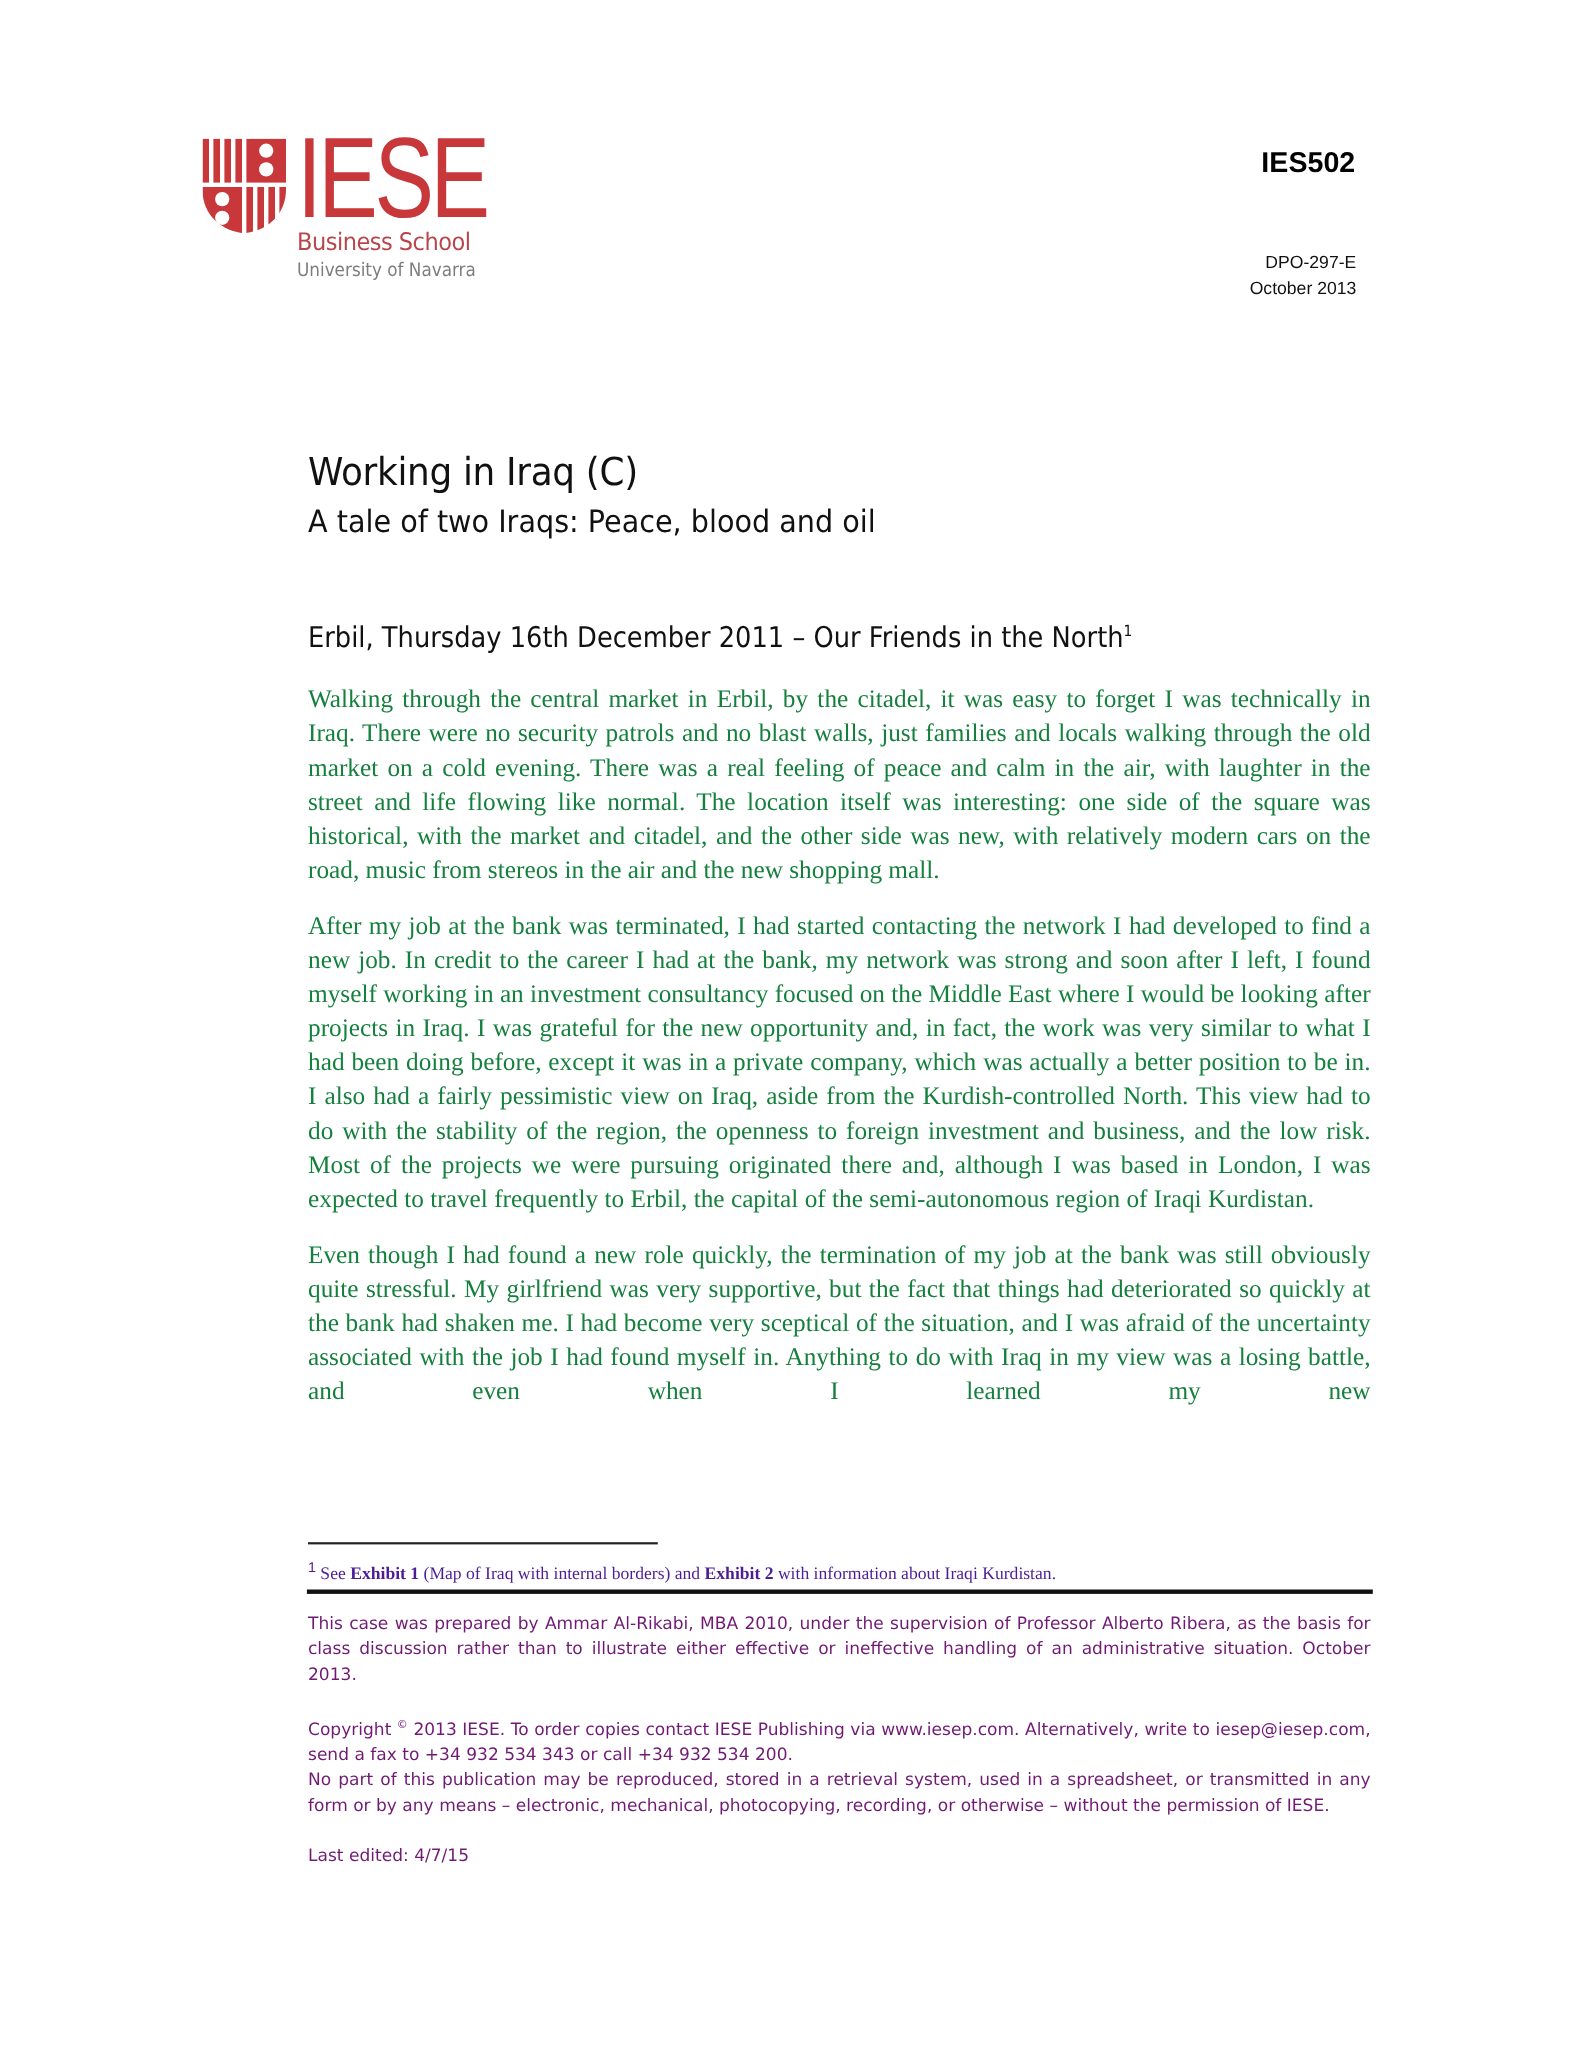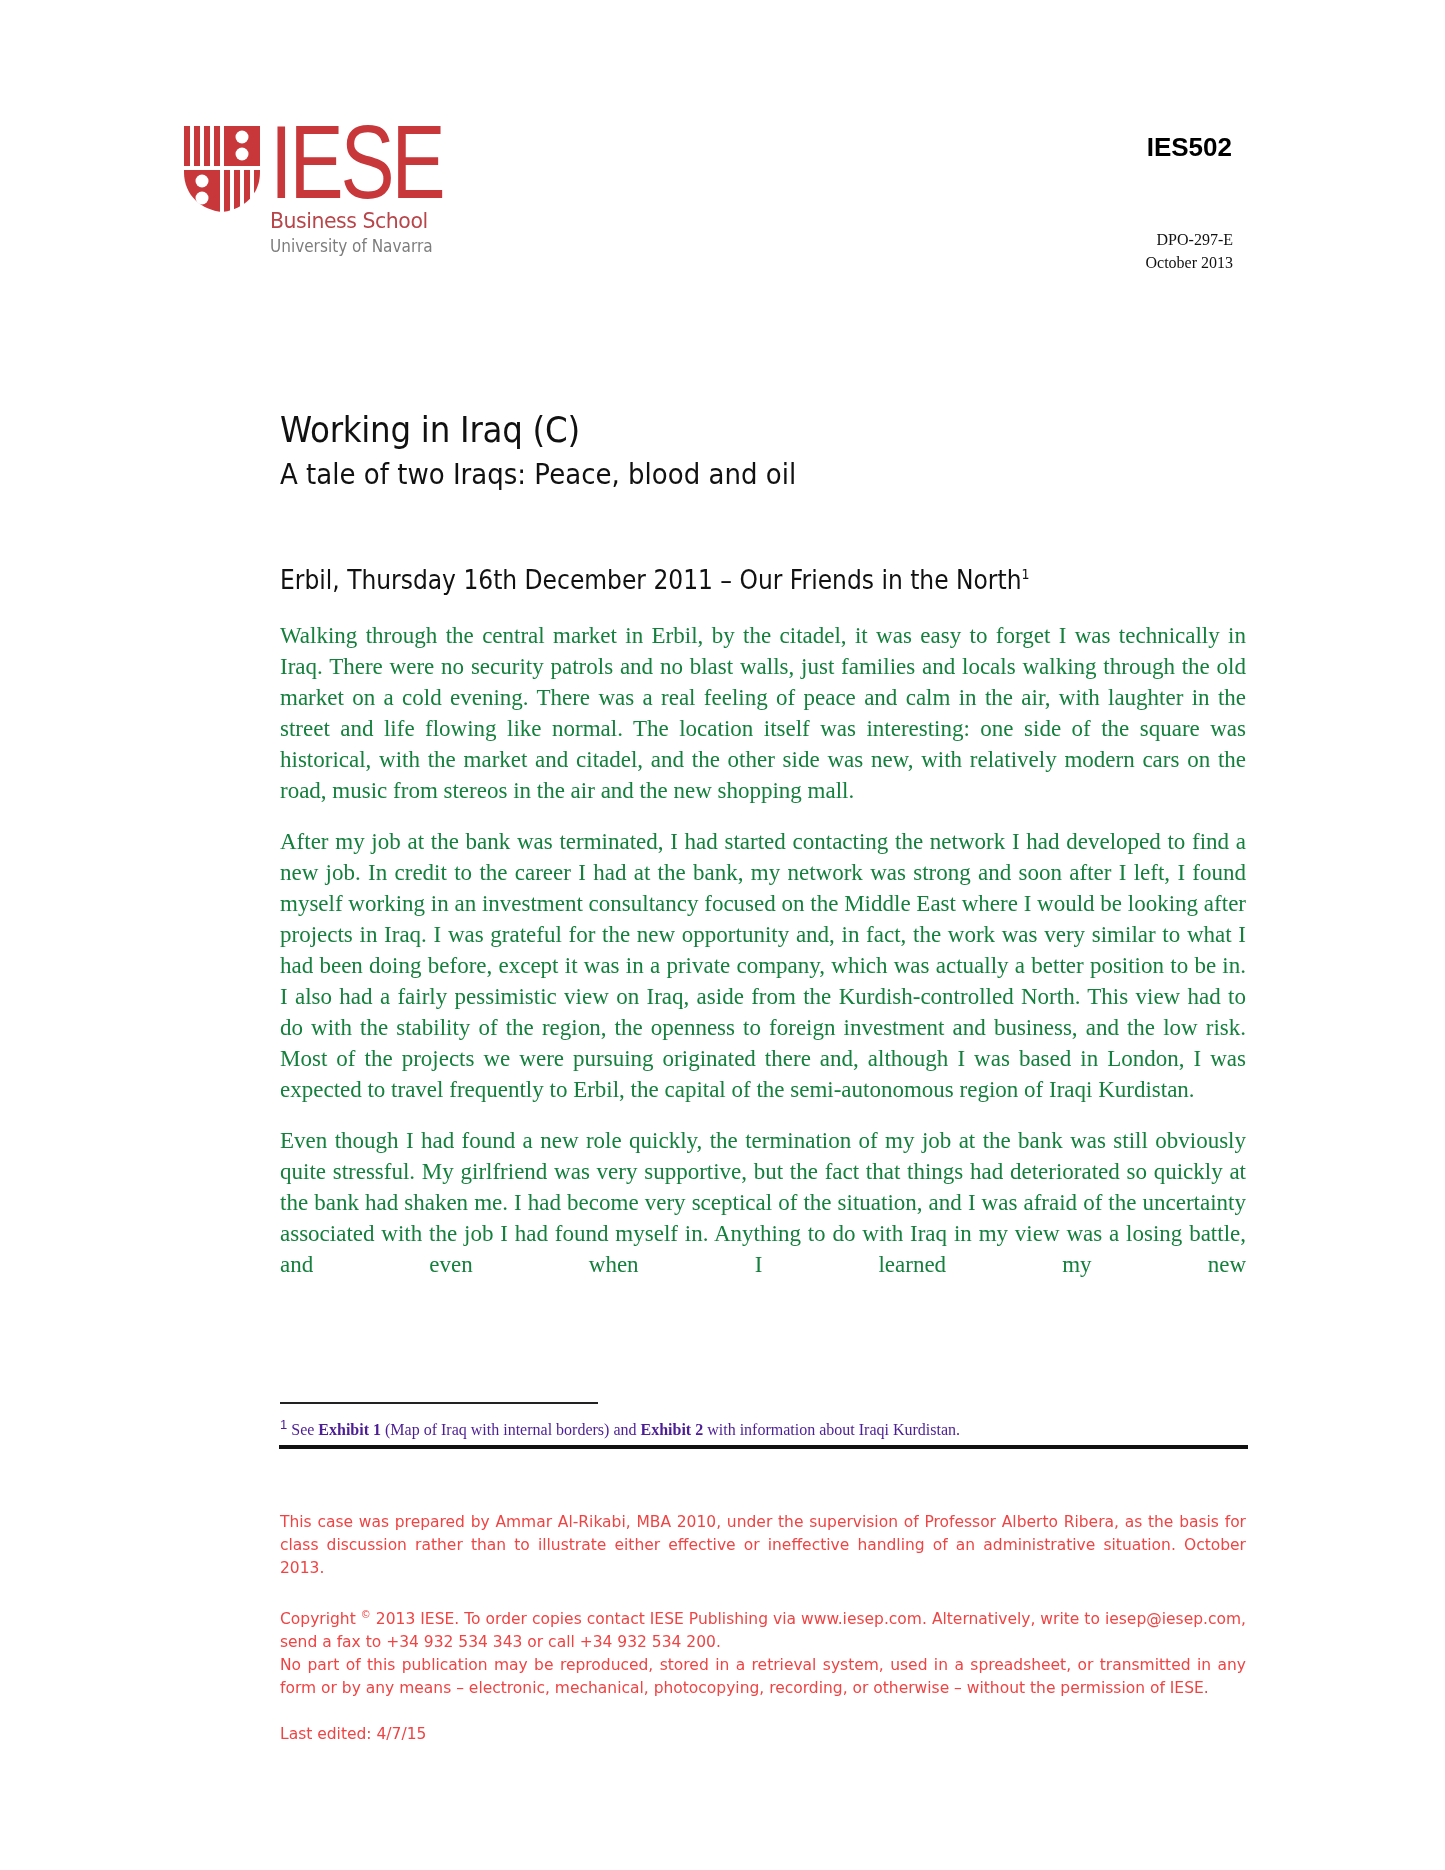--- a/index.html
+++ b/index.html
@@ -4,33 +4,33 @@
 <style>
   html, body { margin: 0; padding: 0; background: #ffffff; }
   body { width: 1445px; height: 1870px; position: relative; overflow: hidden; color: #1a1a1a; }
   .abs { position: absolute; }
   #logo { left: 184px; top: 124px; width: 280px; height: 140px; text-align: right; }
   #shield { position: absolute; left: 0; top: 2px; width: 76px; height: 86px; }
   #logo-word { position: absolute; left: 86px; top: -14px; font-family: "Liberation Sans", sans-serif; font-weight: normal; font-size: 104px; letter-spacing: -4px; color: #c8373a; line-height: 1; transform: scaleX(0.78); transform-origin: left top; }
   #logo-sub1 { position: absolute; left: 86px; top: 84px; font-family: "DejaVu Sans", sans-serif; font-size: 22px; color: #b8454a; letter-spacing: -0.5px; transform: scaleX(0.93); transform-origin: left top; white-space: nowrap; }
   #logo-sub2 { position: absolute; left: 86px; top: 112px; font-family: "DejaVu Sans", sans-serif; font-size: 17px; color: #7d7d7d; white-space: nowrap; transform: scaleX(0.9); transform-origin: left top; }
   #doc-code { right: 213px; top: 132px; font-family: "Liberation Sans", sans-serif; font-weight: bold; font-size: 26px; color: #000000; }
-  #doc-ref { right: 212px; top: 228px; font-family: Liberation Serif, serif; font-size: 16px; line-height: 23px; text-align: right; color: #111; }
+  #doc-ref { right: 212px; top: 228px; font-family: Liberation Sans, sans-serif; font-size: 16px; line-height: 23px; text-align: right; color: #111; }
   #title { left: 280px; top: 410px; font-family: "DejaVu Sans", sans-serif; font-size: 35px; color: #111; transform: scaleX(0.93); transform-origin: left top; white-space: nowrap; letter-spacing: -0.3px; }
   #subtitle { left: 280px; top: 458px; font-family: "DejaVu Sans", sans-serif; font-size: 28px; color: #111; transform: scaleX(0.93); transform-origin: left top; white-space: nowrap; }
   #section-heading { left: 280px; top: 565px; font-family: "DejaVu Sans", sans-serif; font-size: 26px; color: #111; white-space: nowrap; transform: scaleX(0.9); transform-origin: left top; }
   #section-heading sup { font-size: 14px; vertical-align: 10px; }
   #body { left: 280px; top: 620px; width: 966px; font-family: "Liberation Serif", serif; font-size: 23px; line-height: 31px; text-align: justify; color: #15803d; }
   #body p { margin: 0 0 20px 0; }
   #fn-sep { left: 280px; top: 1402px; width: 318px; height: 2px; background: #222; }
   #footnote { left: 280px; top: 1417px; font-family: "Liberation Serif", serif; font-size: 16px; white-space: nowrap; color: #4c1d95; }
   #footnote sup { font-family: "Liberation Sans", sans-serif; font-size: 13px; vertical-align: 6px; margin-right: 4px; }
   #footnote b { font-weight: bold; }
   #thick-rule { left: 279px; top: 1445px; width: 969px; height: 4px; background: #111; }
-  #notice { left: 280px; top: 1511px; width: 966px; font-family: "DejaVu Sans", sans-serif; font-size: 15.5px; line-height: 23px; color: #ef4444; }
+  #notice { left: 280px; top: 1465px; width: 966px; font-family: "DejaVu Sans", sans-serif; font-size: 15.5px; line-height: 23px; color: #701a75; }
   #notice p { margin: 0; }
   .justify { text-align: justify; }
   #prepared { margin-bottom: 23px !important; }
   #copyright-block { margin-bottom: 23px !important; }
 </style>
 </head>
 <body>
 
 <div id="logo" class="abs">
   <svg id="shield" viewBox="0 0 76 86">

